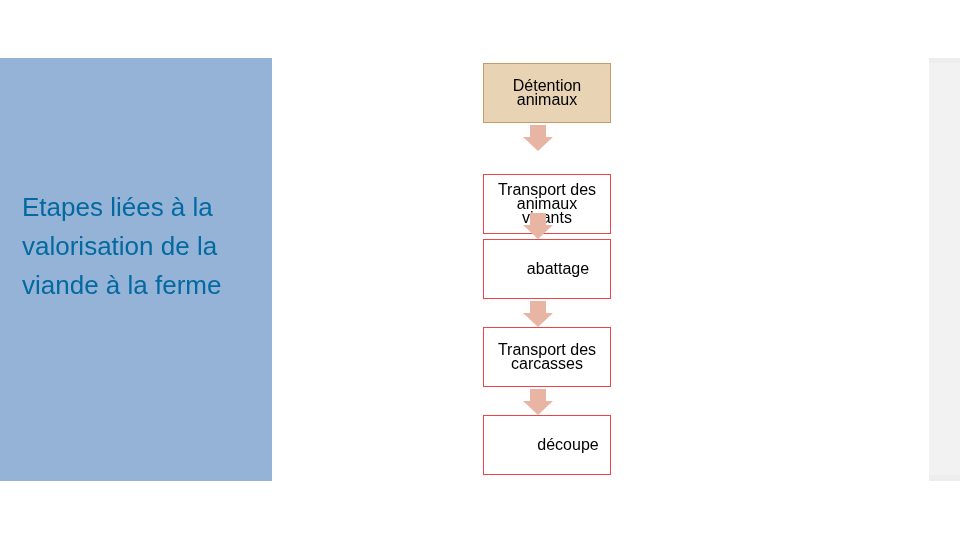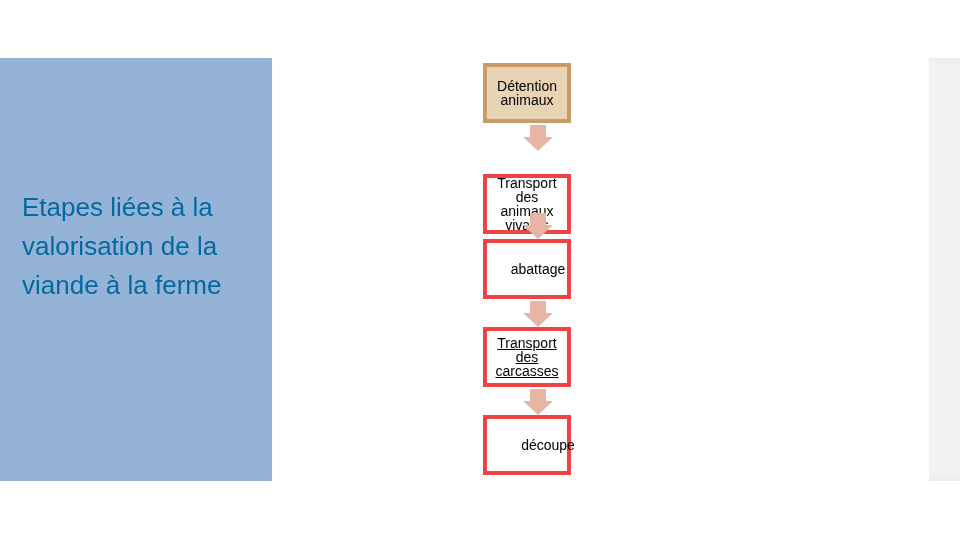--- a/index.html
+++ b/index.html
@@ -53,44 +53,44 @@
   
   .flow {
     position: absolute;
     left: 483px;
     top: 63px;
     width: 110px;
   }
 
   .node {
     position: absolute;
-    width: 88px;
+    width: 128px;
     height: 60px;
-    border: 4px solid #ef4444;
+    border: 1px solid #ef4444;
     box-sizing: border-box;
     display: flex;
     align-items: center;
     justify-content: center;
     text-align: center;
-    font-size: 14px;
+    font-size: 16px;
     line-height: 14px;
     color: #000000;
     font-family: "Liberation Sans", sans-serif;
     padding: 0 6px;
     background: #ffffff;
   }
   .node.filled {
     background: #E8D3B5;
     border-color: #C89B6A;
   }
 
   .node-1 { left: 0; top: 0; }
   .node-2 { left: 0; top: 88px; margin-top: 23px; }
   .node-3 { left: 0; top: 176px; padding-left: 28px; }
-  .node-4 { left: 0; top: 264px; text-decoration: underline; }
+  .node-4 { left: 0; top: 264px; }
   .node-5 { left: 0; top: 352px; padding-left: 48px; }
 
   
   .arrow {
     position: absolute;
     left: 40px;
     width: 30px;
     height: 26px;
   }
   .arrow .shaft {

